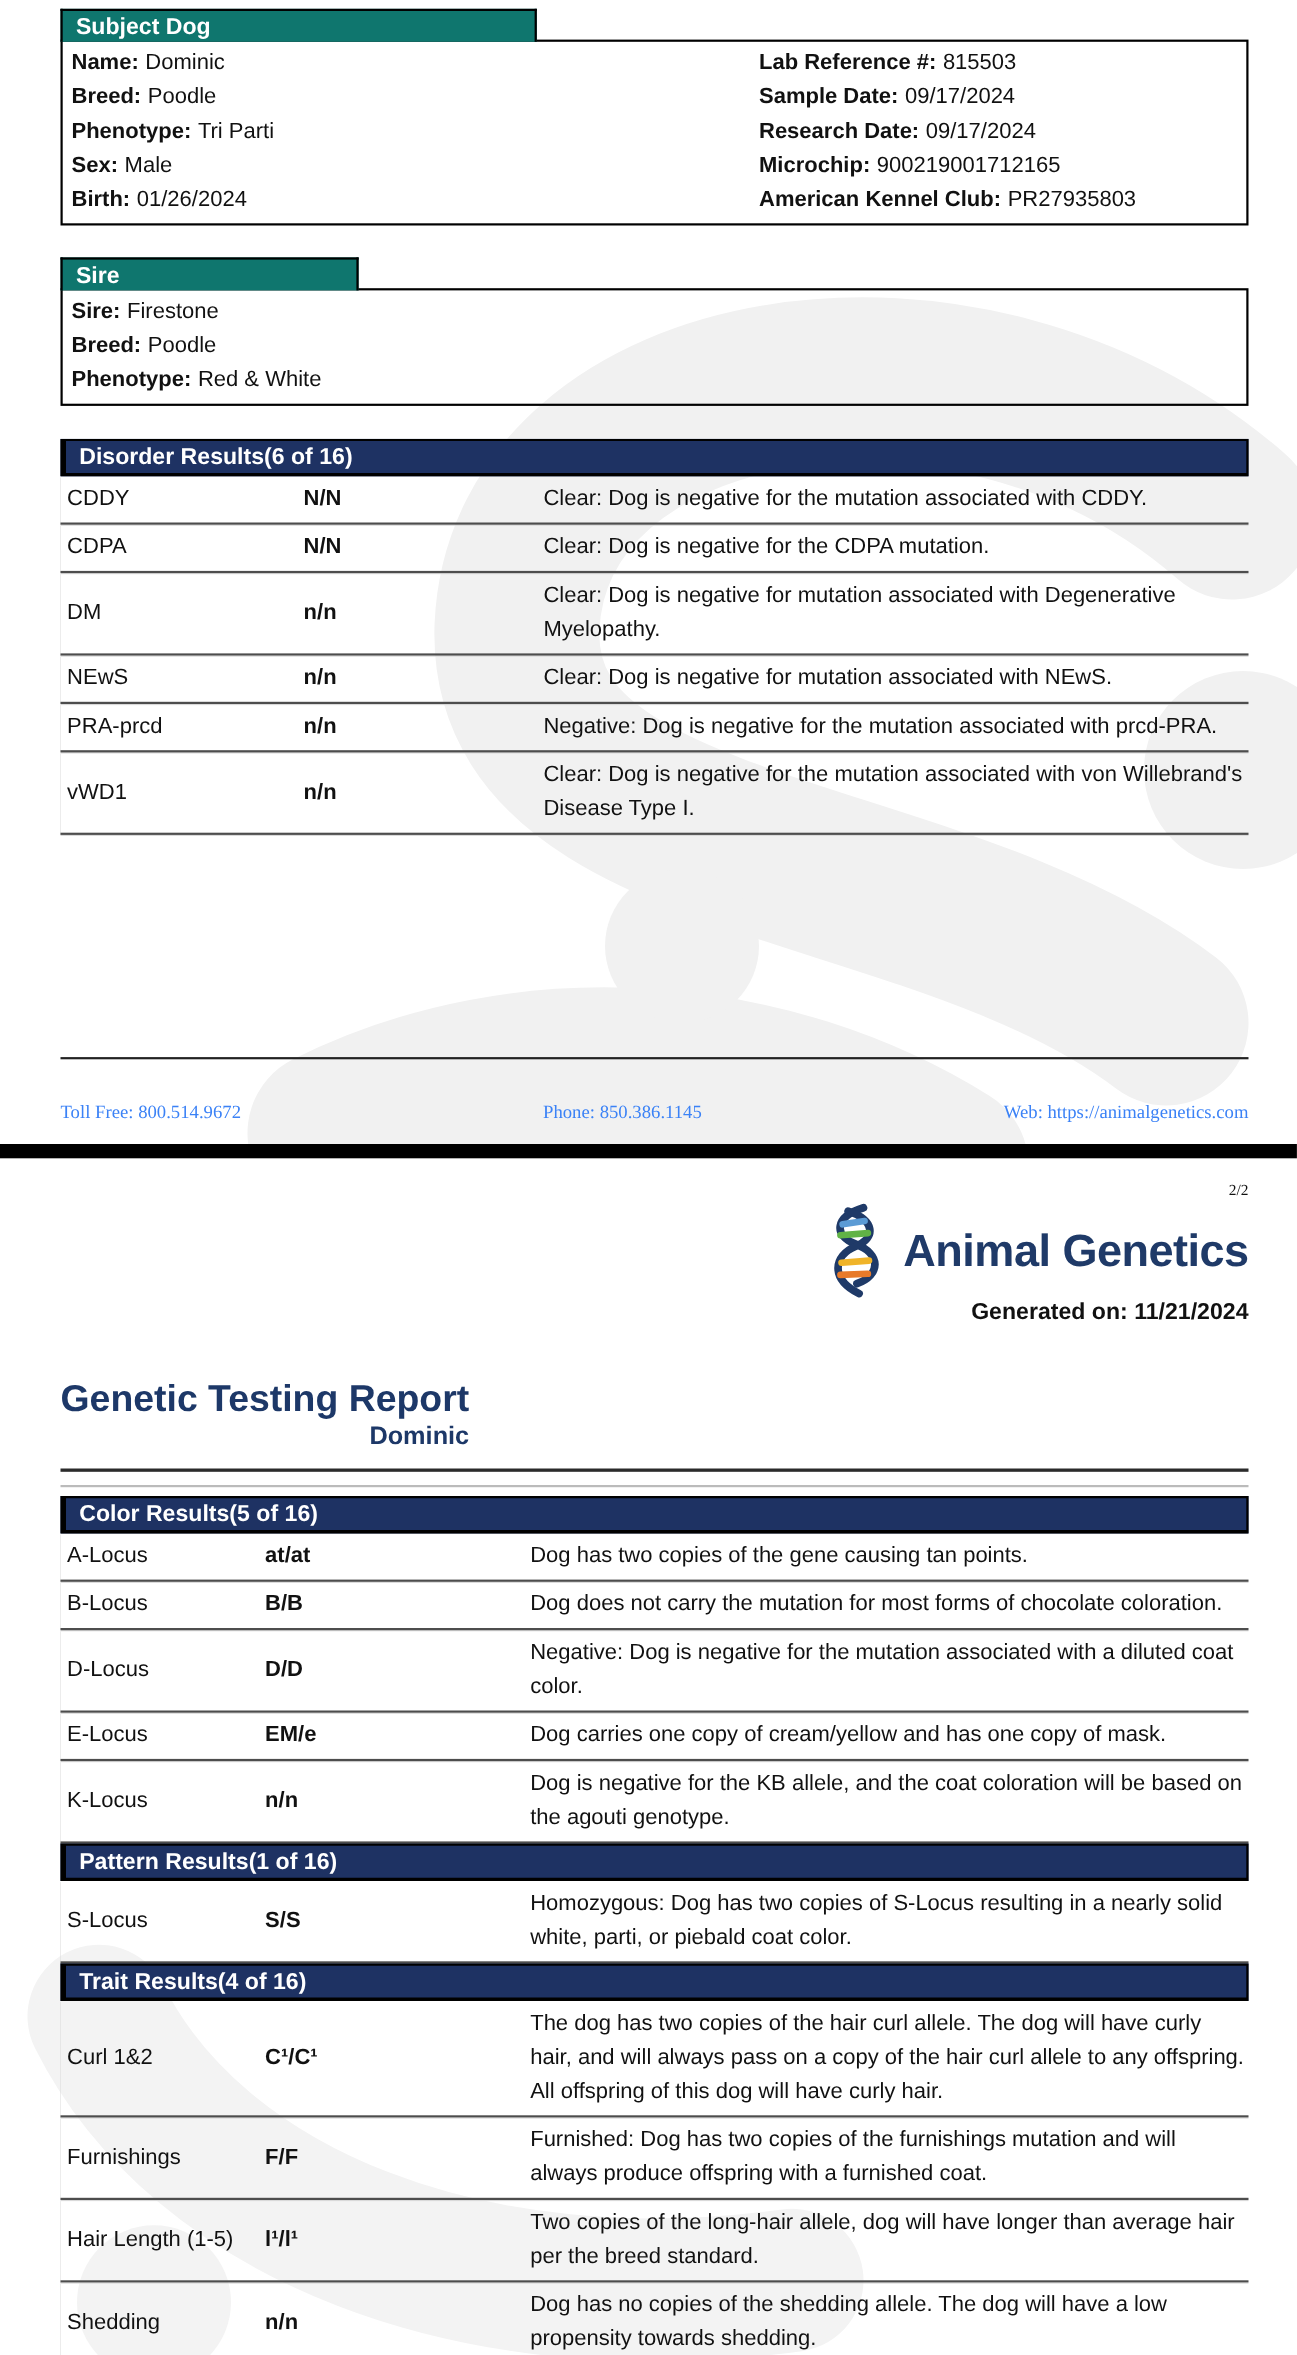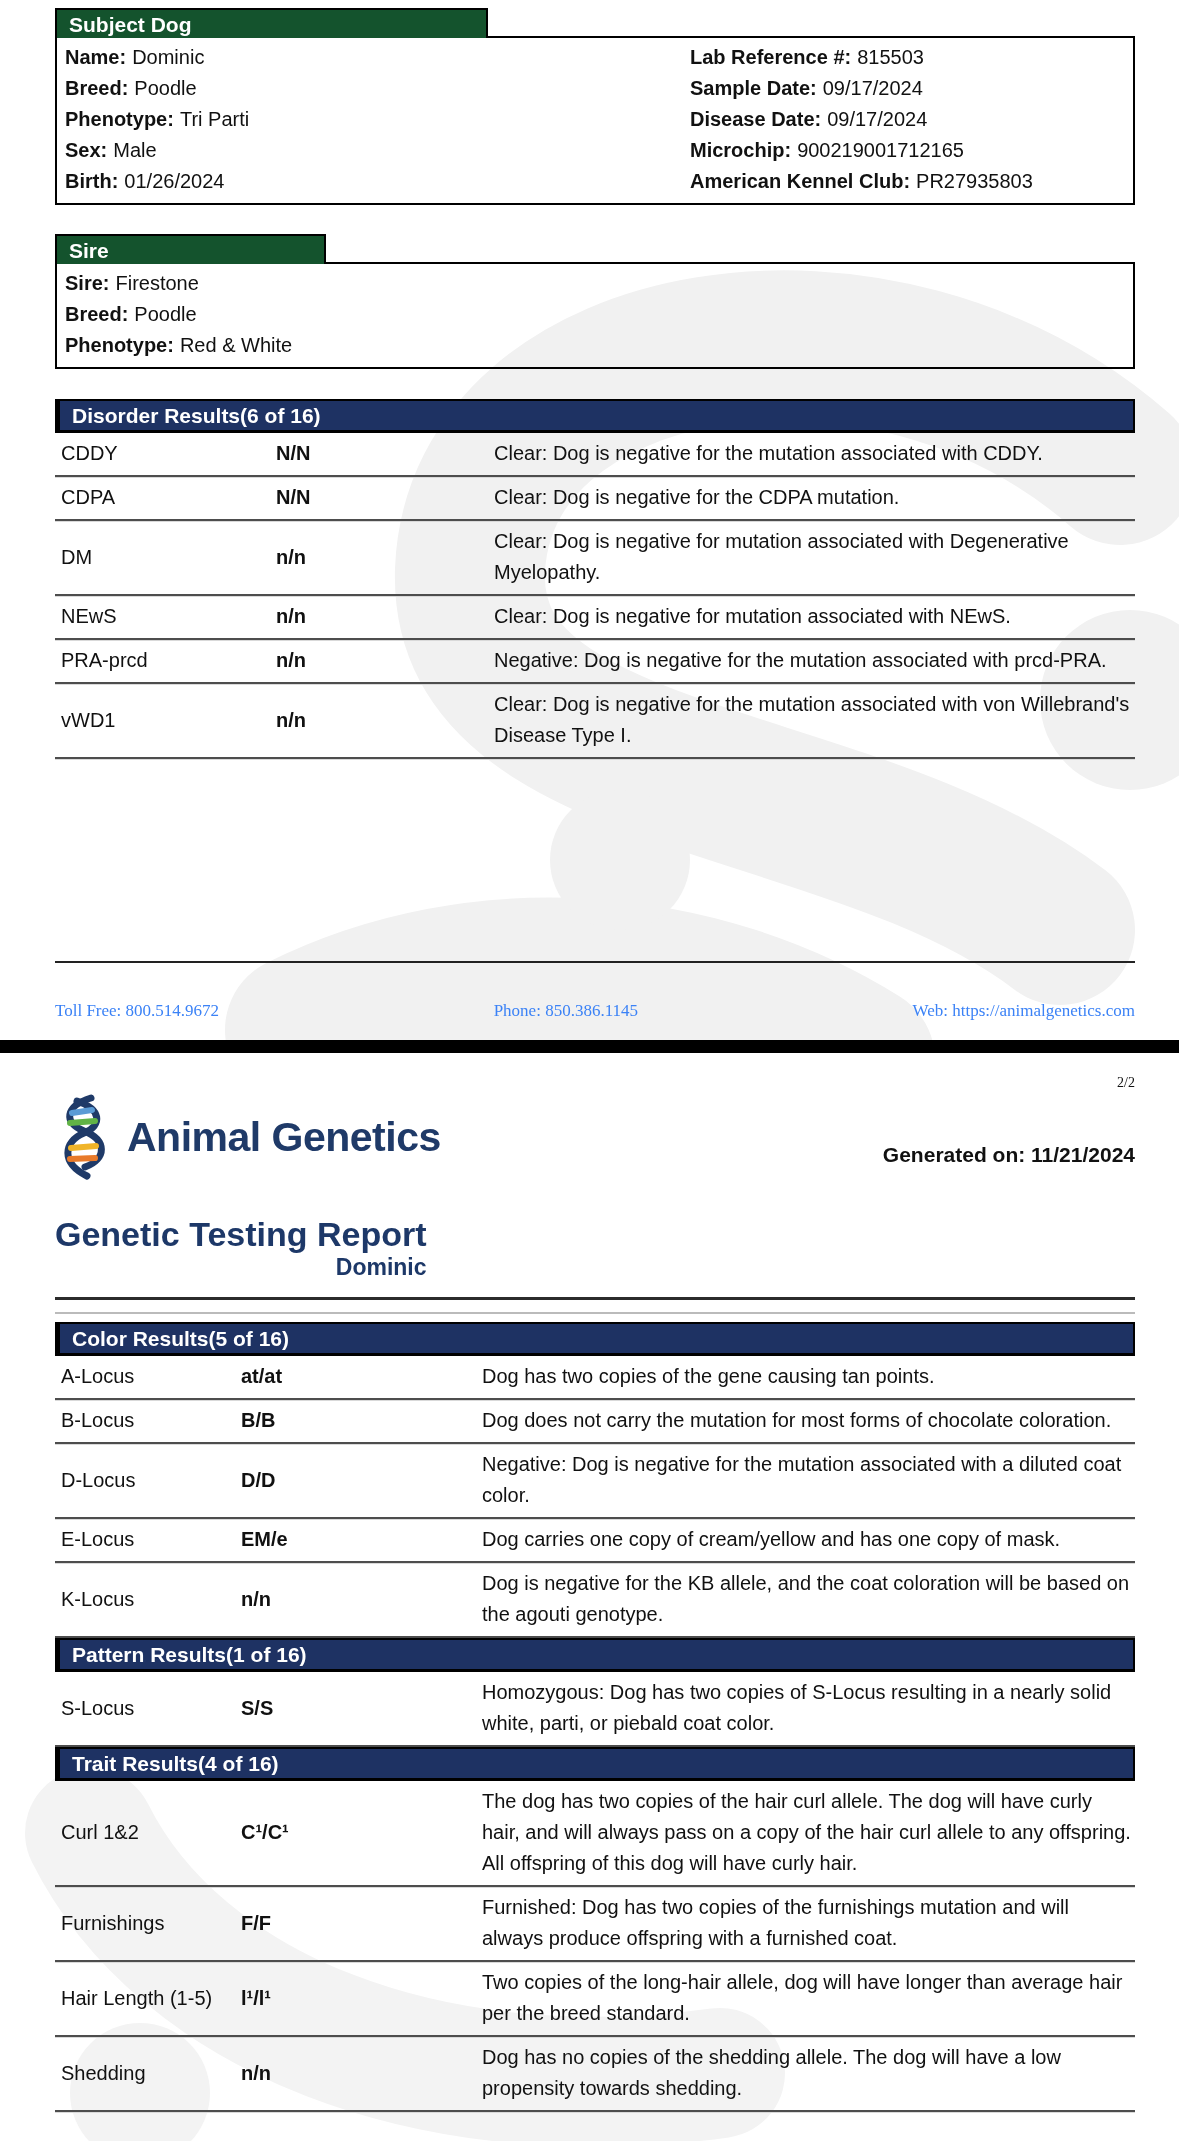--- a/index.html
+++ b/index.html
@@ -9,21 +9,21 @@
     position:relative;
   }
   .page{position:relative;overflow:hidden;}
   .page-inner{position:relative;z-index:1;padding:0 44px 0 55px;}
   #page1{height:1040px;}
   #page2{height:1088px;}
   .watermark{position:absolute;top:0;left:0;z-index:0;pointer-events:none;}
 
   
   .tabbar{
-    display:inline-block;background:#14532d;color:#fff;font-weight:bold;
+    display:inline-block;background:#0f766e;color:#fff;font-weight:bold;
     font-size:21px;border:2px solid #000;border-bottom:none;
     padding:3px 10px 3px 12px;box-sizing:border-box;height:30px;
     position:relative;z-index:2;vertical-align:bottom;
   }
   .tab-subject{width:433px;}
   .tab-sire{width:271px;}
   .infobox{
     border:2px solid #000;background:transparent;
     padding:4px 8px 6px 8px;display:flex;margin-top:-2px;
   }
@@ -55,21 +55,21 @@
   .footer-row{
     display:flex;justify-content:space-between;margin-top:38px;
     font-family:"Liberation Serif", serif;font-size:17px;color:#3b82f6;
   }
   .page-sep{height:13px;background:#000;width:1179px;}
 
   
   .pagenum-row{text-align:right;font-family:"Liberation Serif", serif;
     font-size:14px;padding-top:22px;}
   .brand-row{display:flex;justify-content:space-between;align-items:flex-end;
-    margin-top:2px;}
+    margin-top:2px;flex-direction:column;}
   .brand{display:flex;align-items:center;gap:14px;}
   .brand-name{font-size:41px;font-weight:600;color:#1f3a68;letter-spacing:-0.5px;}
   .generated{font-size:21px;font-weight:bold;padding-bottom:14px;}
   .addr-title-row{display:flex;justify-content:space-between;margin-top:34px;}
   .addr{font-size:21px;font-weight:bold;line-height:30px;padding-top:12px;}
   .report-title{font-size:34px;font-weight:bold;color:#1d3868;text-align:right;line-height:38px;}
   .report-subject{font-size:23px;font-weight:bold;color:#1d3868;text-align:right;line-height:28px;}
   .hr-dark{border-top:3px solid #2b2b2b;margin-top:16px;}
   .hr-light{border-top:2px solid #bbb;margin-top:12px;}
   .sections{margin-top:8px;}
@@ -105,21 +105,21 @@
             <div class="field-row"><span class="lbl">Sex:</span><span>Male</span></div>
 
             <div class="field-row"><span class="lbl">Birth:</span><span>01/26/2024</span></div>
           </div>
         <div class="infocol right">
 
             <div class="field-row"><span class="lbl">Lab Reference #:</span><span>815503</span></div>
 
             <div class="field-row"><span class="lbl">Sample Date:</span><span>09/17/2024</span></div>
 
-            <div class="field-row"><span class="lbl">Disease Date:</span><span>09/17/2024</span></div>
+            <div class="field-row"><span class="lbl">Research Date:</span><span>09/17/2024</span></div>
 
             <div class="field-row"><span class="lbl">Microchip:</span><span>900219001712165</span></div>
 
             <div class="field-row"><span class="lbl">American Kennel Club:</span><span>PR27935803</span></div>
           </div>
       </div>
     </div>
 
     <div style="margin-top:29px;">
       <div class="tabbar tab-sire">

